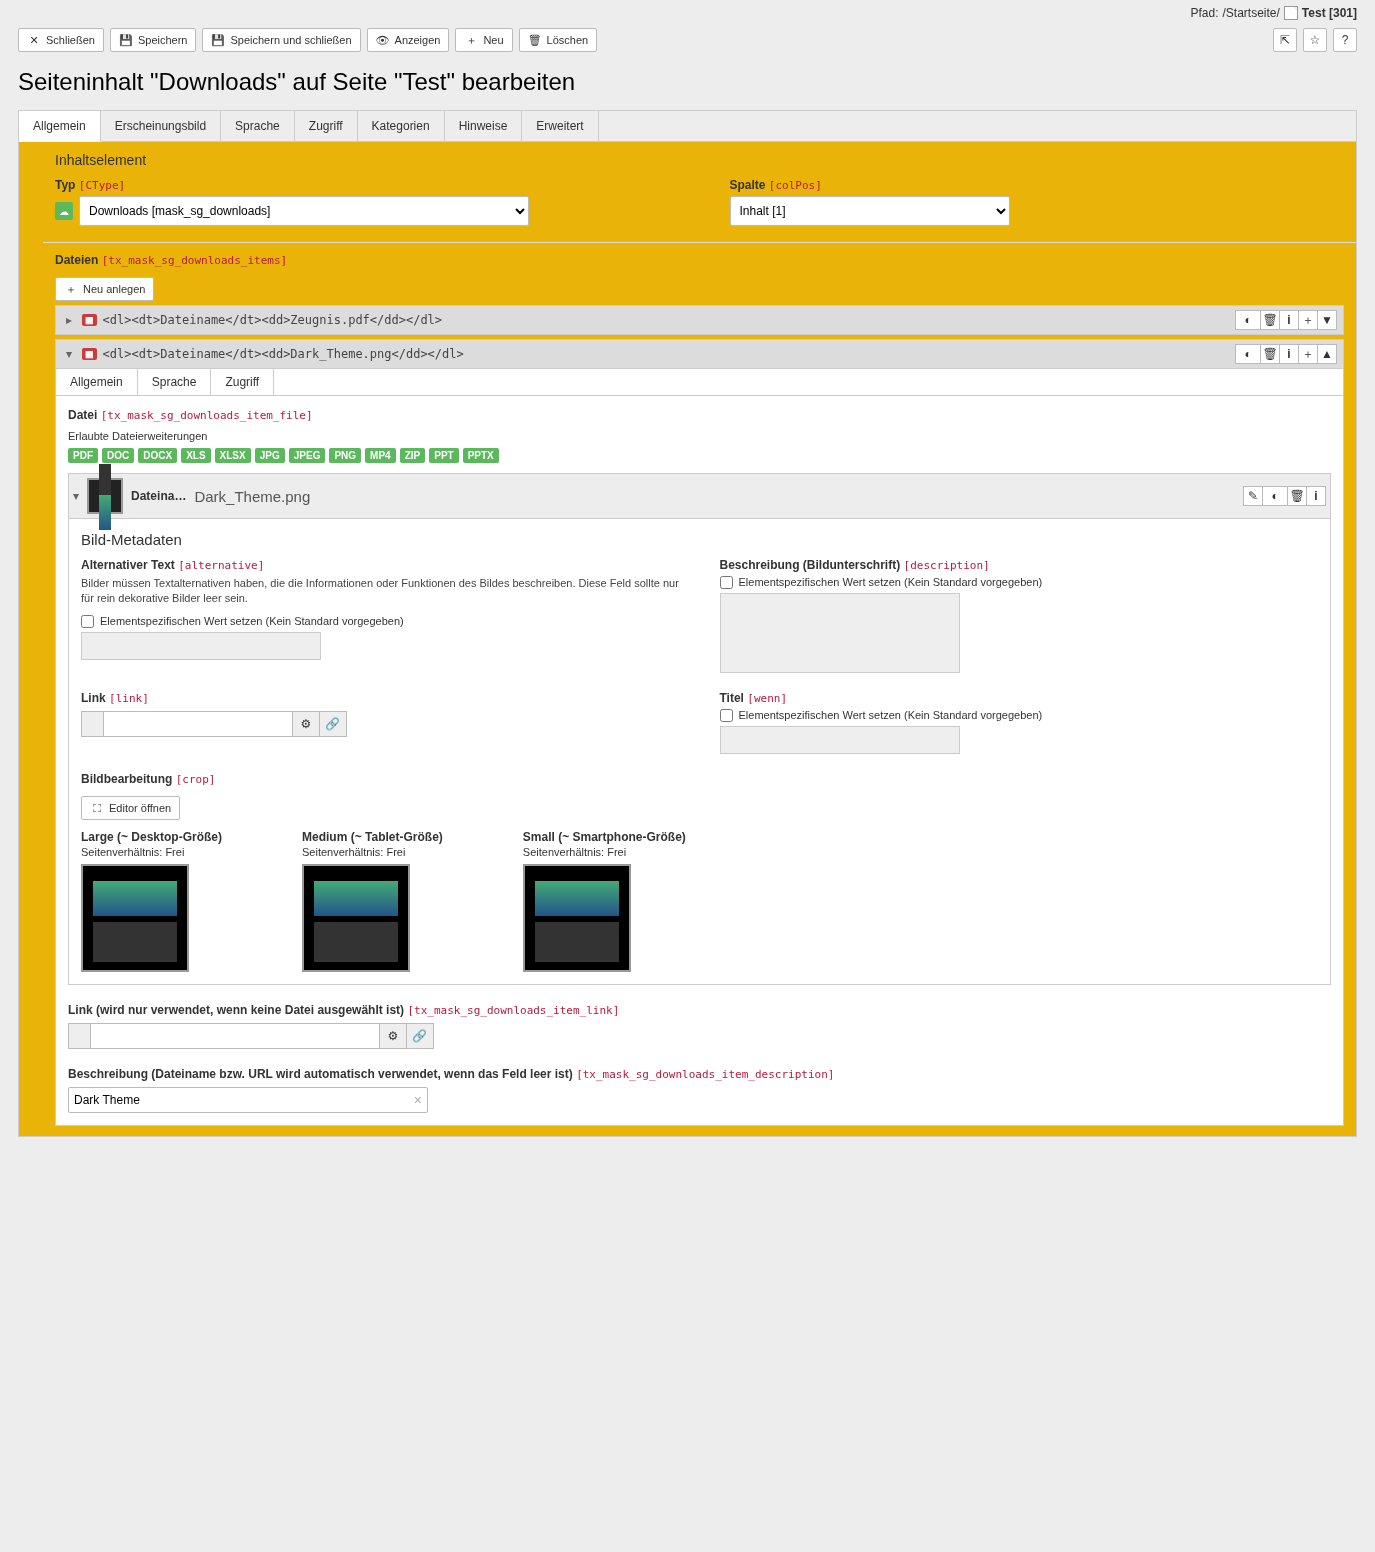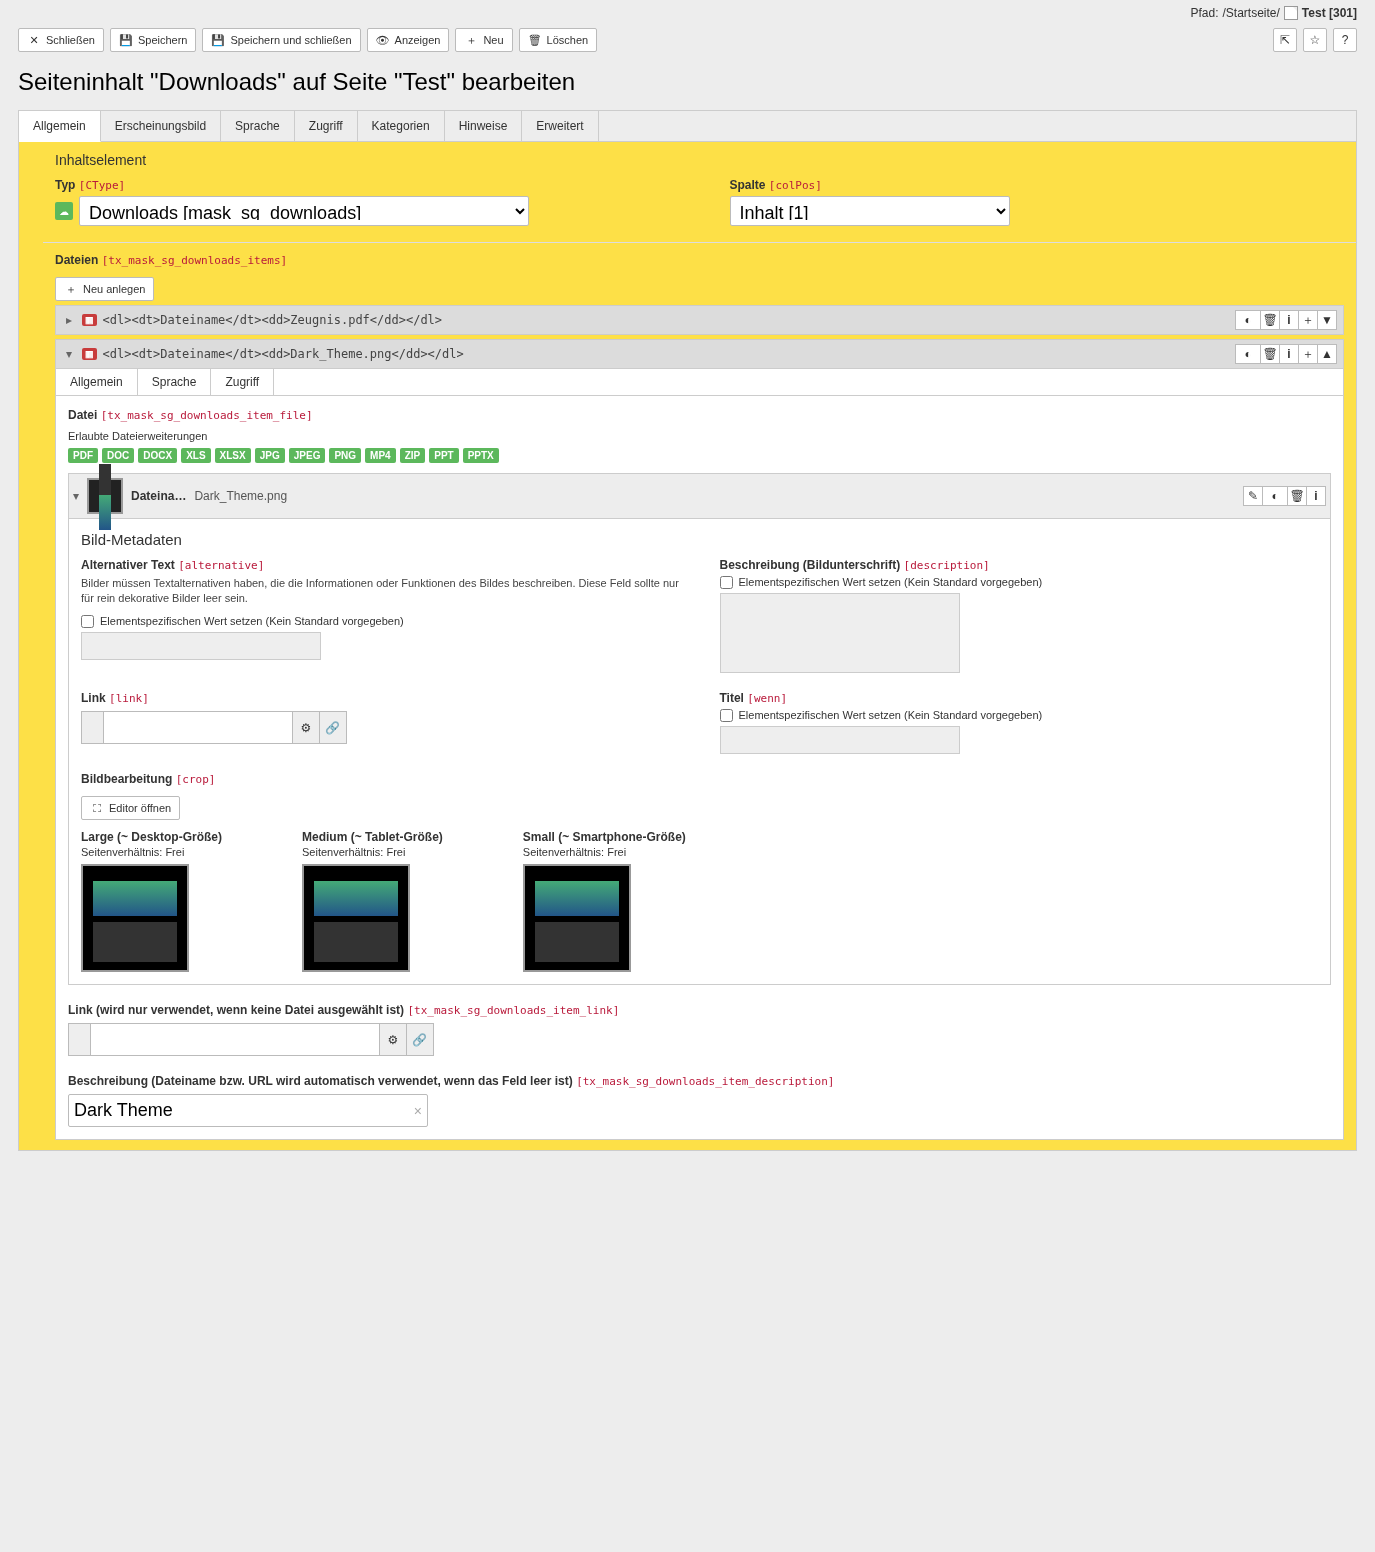--- a/index.html
+++ b/index.html
@@ -9,51 +9,51 @@
 .breadcrumb a { color: #333; text-decoration: none; }
 .breadcrumb .page-icon { display:inline-block; width:14px; height:14px; background:#fff; border:1px solid #999; position:relative; }
 .breadcrumb .page-icon:after { content:""; position:absolute; top:0; right:0; border-top:4px solid #ededed; border-left:4px solid transparent; }
 .toolbar-row { display:flex; justify-content:space-between; align-items:center; padding: 8px 18px; }
 .toolbar { display: flex; gap: 6px; }
 .btn { background: #fff; border: 1px solid #bbb; border-radius: 2px; padding: 4px 8px; font-size: 11px; display: inline-flex; align-items: center; gap: 5px; cursor: pointer; color:#333; }
 .btn .ico { width: 14px; height: 14px; display: inline-flex; align-items: center; justify-content: center; }
 .right-icons { display:flex; gap:6px; }
 .icon-btn { width:24px; height:24px; border:1px solid #bbb; background:#fff; border-radius:2px; display:inline-flex; align-items:center; justify-content:center; cursor:pointer; }
 h1 { font-size: 24px; font-weight: normal; margin: 8px 18px 14px; color:#000; }
-.panel { background: #fde047; margin: 0 18px 18px; border: 1px solid #ccc; }
+.panel { background: #eab308; margin: 0 18px 18px; border: 1px solid #ccc; }
 .tabs { display: flex; border-bottom: 1px solid #ccc; background:#ededed; }
 .tab { padding: 8px 14px; font-size: 12px; border-right: 1px solid #ccc; cursor: pointer; background:#ededed; }
 .tab.active { background: #fff; border-bottom: 1px solid #fff; margin-bottom: -1px; }
 .section { padding: 10px 12px; margin-left: 24px; }
 .section h3 { font-size: 14px; font-weight: normal; margin-bottom: 10px; }
 .fieldrow { display: flex; gap: 60px; margin-bottom: 16px; }
 .field { flex:1; }
 .label { font-size: 12px; font-weight: bold; margin-bottom: 4px; display: block; }
 .techname { color: #b91a3b; font-family: monospace; font-weight: normal; font-size:11px; }
-select, input[type=text], textarea { border:1px solid #bbb; padding:5px; font-size:18px; font-family:inherit; border-radius:2px; }
+select, input[type=text], textarea { border:1px solid #bbb; padding:5px; font-size:12px; font-family:inherit; border-radius:2px; }
 select { width: 100%; max-width: 450px; height:30px; background:#fff; }
 .inline-record { background:#dcdcdc; border:1px solid #ccc; margin-top:4px; }
 .inline-header { display:flex; align-items:center; padding:4px 6px; gap:6px; }
 .inline-header .toggle { cursor:pointer; width:14px; text-align:center; color:#666; }
 .inline-header .badge { background:#c83c3c; color:#fff; font-size:9px; padding:1px 3px; border-radius:2px; font-weight:bold; }
 .inline-header .title { font-family:monospace; font-size:12px; flex:1; color:#444; }
 .inline-actions { display:flex; gap:0; }
 .inline-actions .ia { width:20px; height:20px; border:1px solid #bbb; background:#fff; display:inline-flex; align-items:center; justify-content:center; cursor:pointer; font-size:12px; margin-left:-1px; }
 .inline-actions .ia.toggle-sw { width:26px; }
 .sub-tabs { display:flex; background:#fff; border-top:1px solid #ccc; border-bottom:1px solid #ccc; }
 .sub-tab { padding:6px 14px; font-size:12px; cursor:pointer; border-right:1px solid #ccc; }
 .sub-tab.active { background:#fff; }
 .inline-body { background:#fff; padding:12px; }
 .ext-tags { display:flex; gap:4px; margin:6px 0 10px; flex-wrap:wrap; }
 .ext-tag { background:#5cb85c; color:#fff; font-size:10px; font-weight:bold; padding:2px 5px; border-radius:2px; }
 .file-ref { background:#ededed; border:1px solid #ccc; }
 .file-ref-head { display:flex; align-items:center; padding:4px; gap:8px; }
 .file-ref-head .thumb { width:36px; height:36px; background:#222; display:inline-block; }
 .file-ref-head .fname-label { font-weight:bold; font-size:12px; }
-.file-ref-head .fname { font-size:12px; color:#555; flex:1; }
+.file-ref-head .fname { font-size:15px; color:#555; flex:1; }
 .file-ref-body { background:#fff; padding:12px; border-top:1px solid #ccc; }
 .meta-row { display:flex; gap:40px; margin-bottom:18px; }
 .meta-col { flex:1; }
 .help-text { font-size:11px; color:#444; margin:4px 0 8px; line-height:1.4; }
 .chk-label { font-size:11px; display:flex; align-items:flex-start; gap:6px; margin:4px 0; }
 .disabled-input { background:#eee; border:1px solid #ccc; width:240px; height:28px; }
 .disabled-textarea { background:#eee; border:1px solid #ccc; width:240px; height:80px; }
 .link-group { display:flex; }
 .link-group input { width:190px; border-radius:0; }
 .link-group .pre { width:22px; border:1px solid #bbb; border-right:none; background:#eee; }

